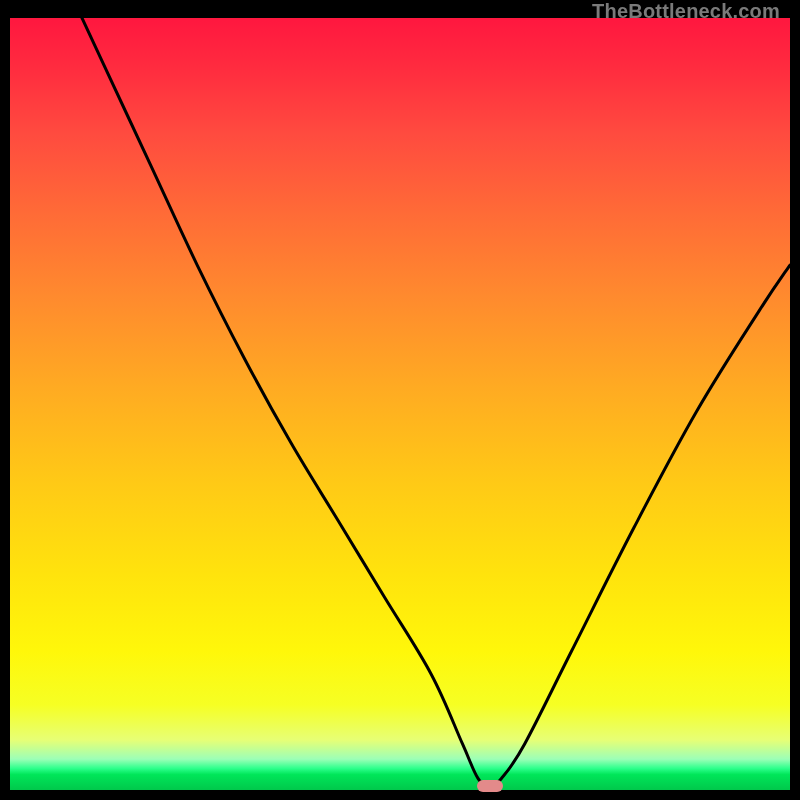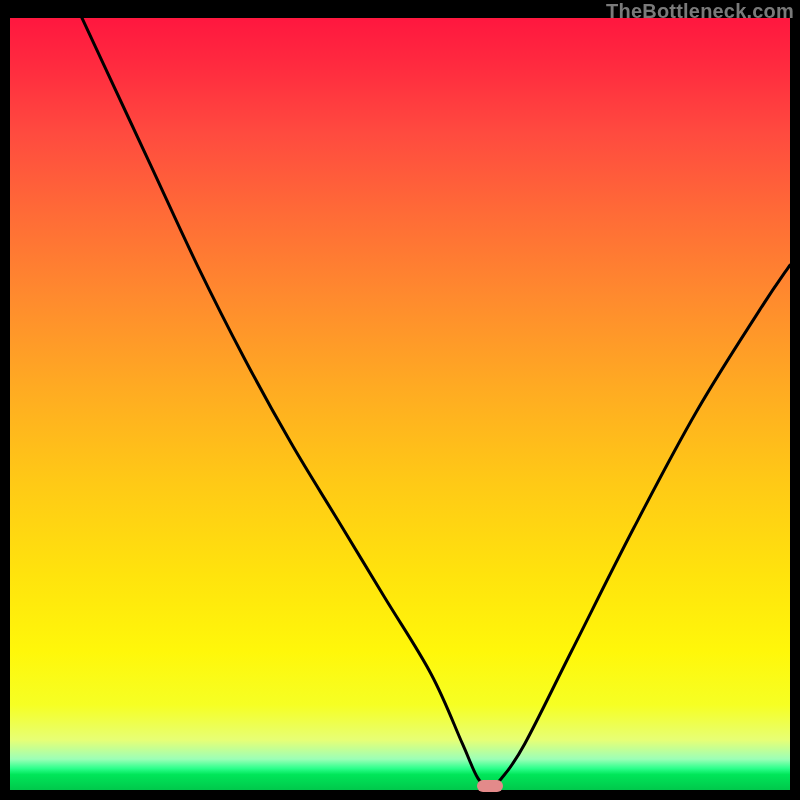--- a/index.html
+++ b/index.html
@@ -54,21 +54,21 @@
     position: absolute;
     width: 26px;
     height: 12px;
     border-radius: 6px;
     background: #e38a8a;
     transform: translate(-50%, -50%);
   }
   #watermark {
     position: absolute;
     top: 0px;
-    right: 6px;
+    right: 20px;
     color: #7a7a7a;
     font-size: 20px;
     font-weight: 600;
     letter-spacing: 0.2px;
     user-select: none;
   }
 </style>
 </head>
 <body>
 <div id="frame">

